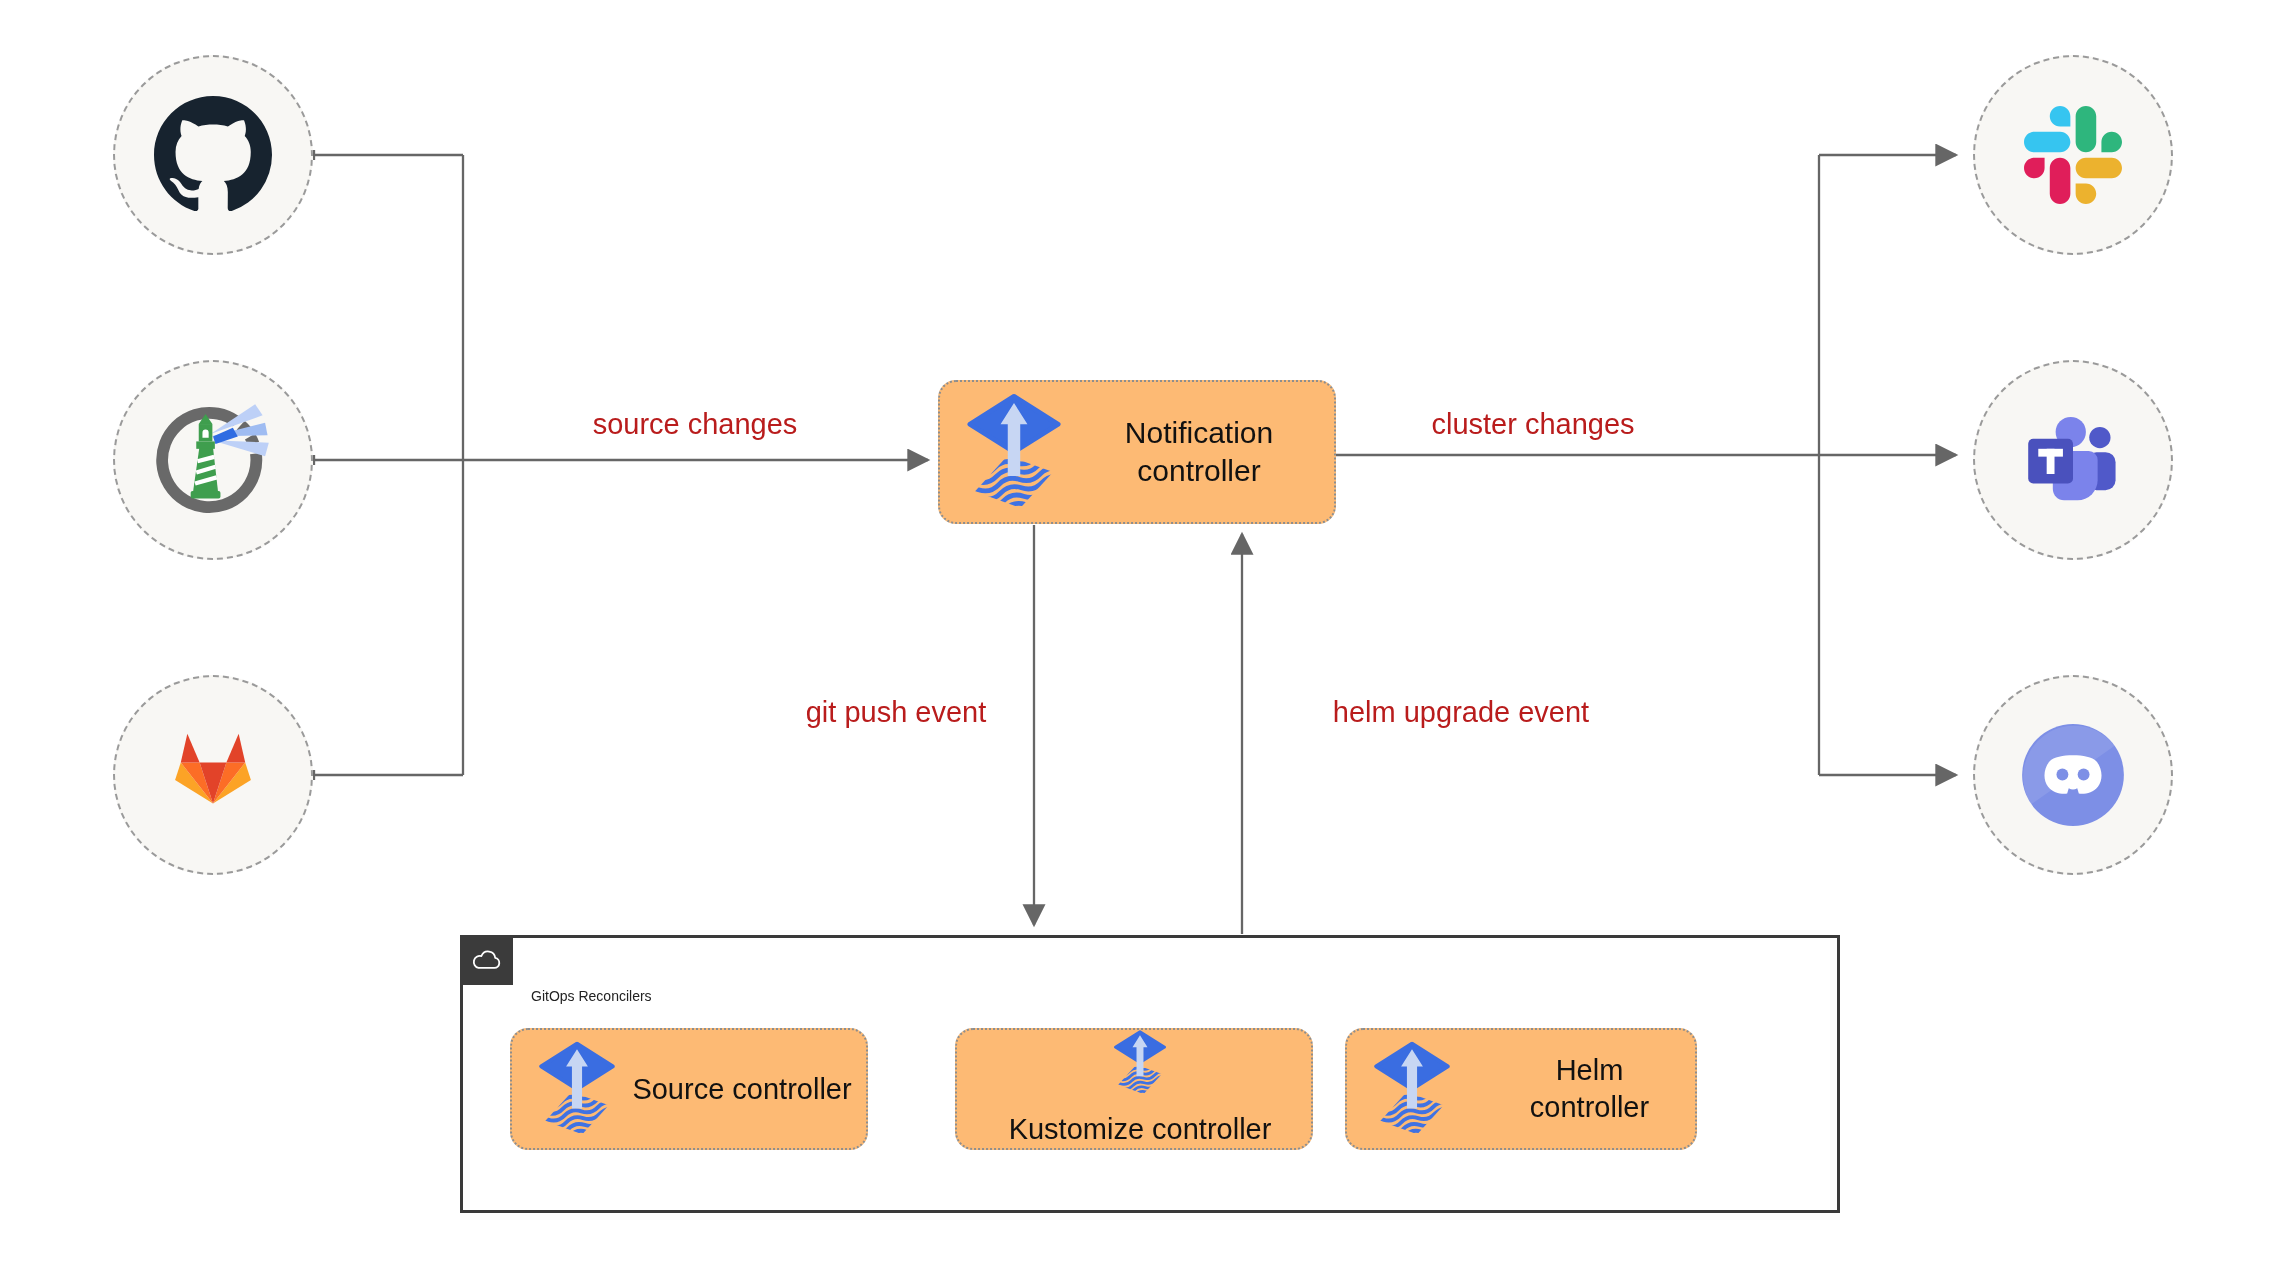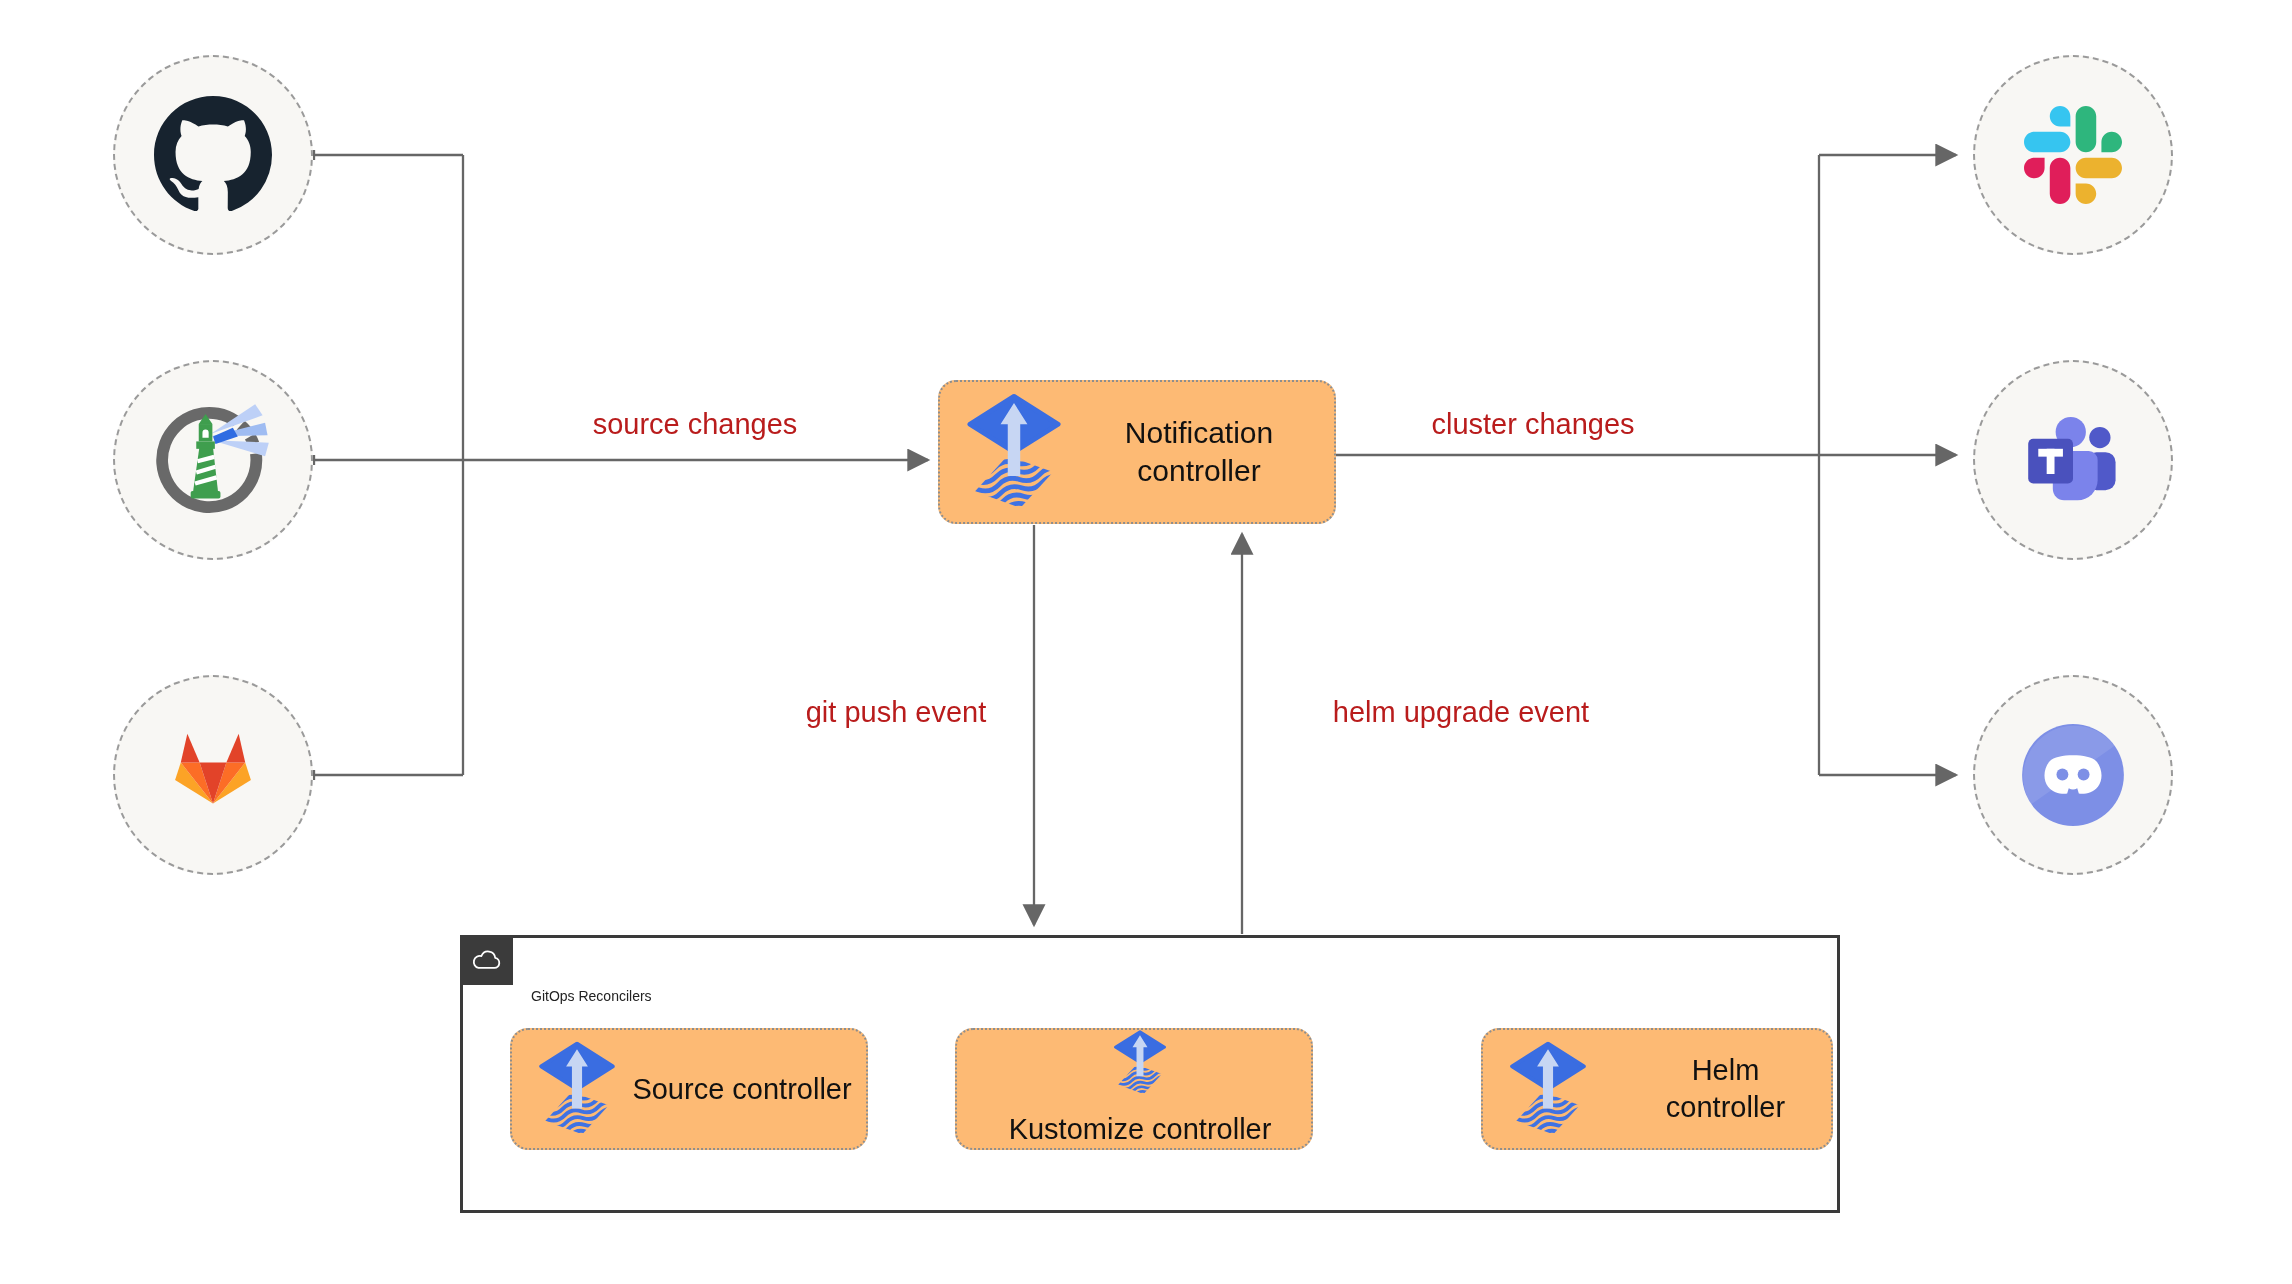--- a/index.html
+++ b/index.html
@@ -17,21 +17,21 @@
         box-sizing:border-box;display:flex;align-items:center;z-index:2;padding:0 14px 0 26px;gap:16px;}
   .node .lbl{flex:1;text-align:center;line-height:1.26;color:#111;}
   #notification-node{left:938px;top:380px;width:398px;height:144px;}
   #notification-node .lbl{font-size:30px;}
   #notification-node svg.flux{width:96px;height:118px;}
   .ctrl{top:1028px;height:122px;}
   .ctrl .lbl{font-size:29px;}
   .ctrl svg.flux{width:78px;height:96px;}
   #source-node{left:510px;width:358px;}
   #kustomize-node{left:955px;width:358px;flex-direction:column;}
-  #helm-node{left:1481px;width:352px;gap:47px;}
+  #helm-node{left:1345px;width:352px;gap:47px;}
 
   .edge-label{position:absolute;font-size:29px;color:#b91c1c;white-space:nowrap;
               transform:translate(-50%,-50%);z-index:2;}
 
   #gitops-box{position:absolute;left:460px;top:935px;width:1380px;height:278px;
               border:3px solid #3a3a3a;box-sizing:border-box;background:#ffffff;z-index:1;}
   #gitops-badge{position:absolute;left:-3px;top:-3px;width:53px;height:50px;background:#3b3b3b;
                 display:flex;align-items:center;justify-content:center;}
   #gitops-title{position:absolute;left:68px;top:26px;font-size:14px;color:#222;white-space:nowrap;margin-top:24px;}
 </style>

